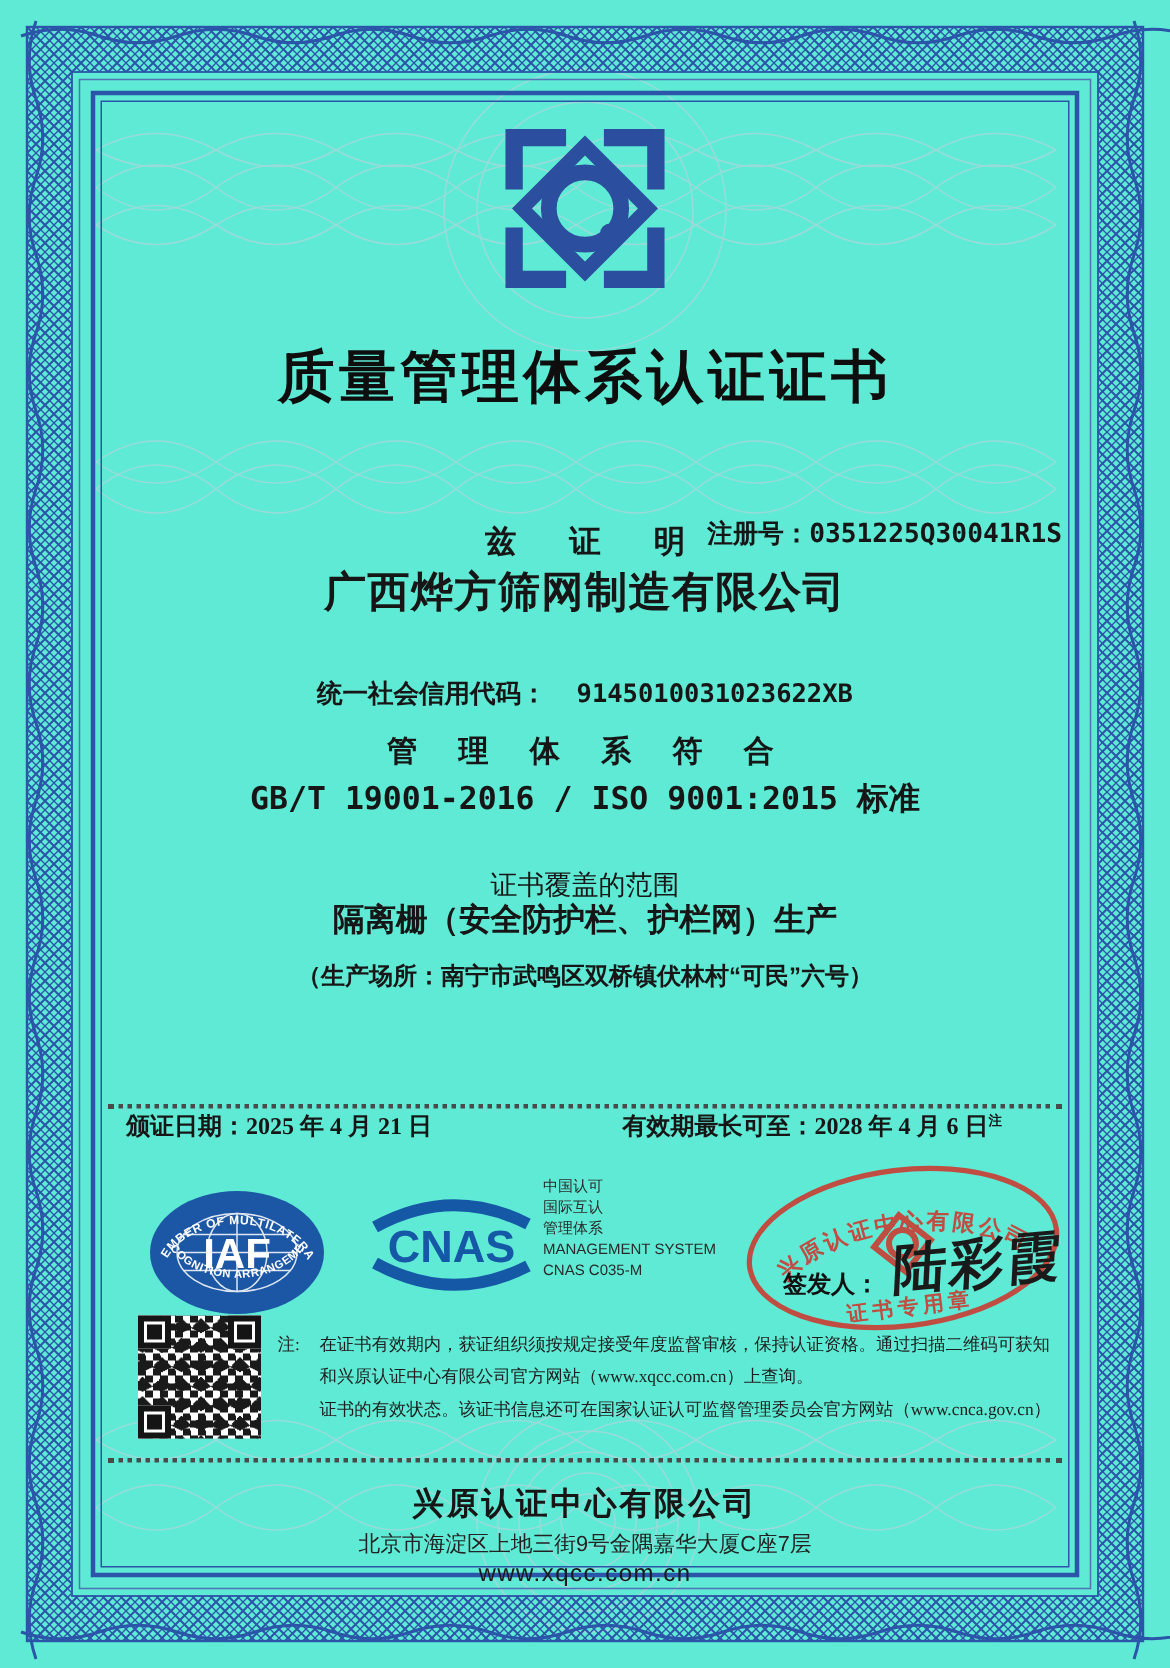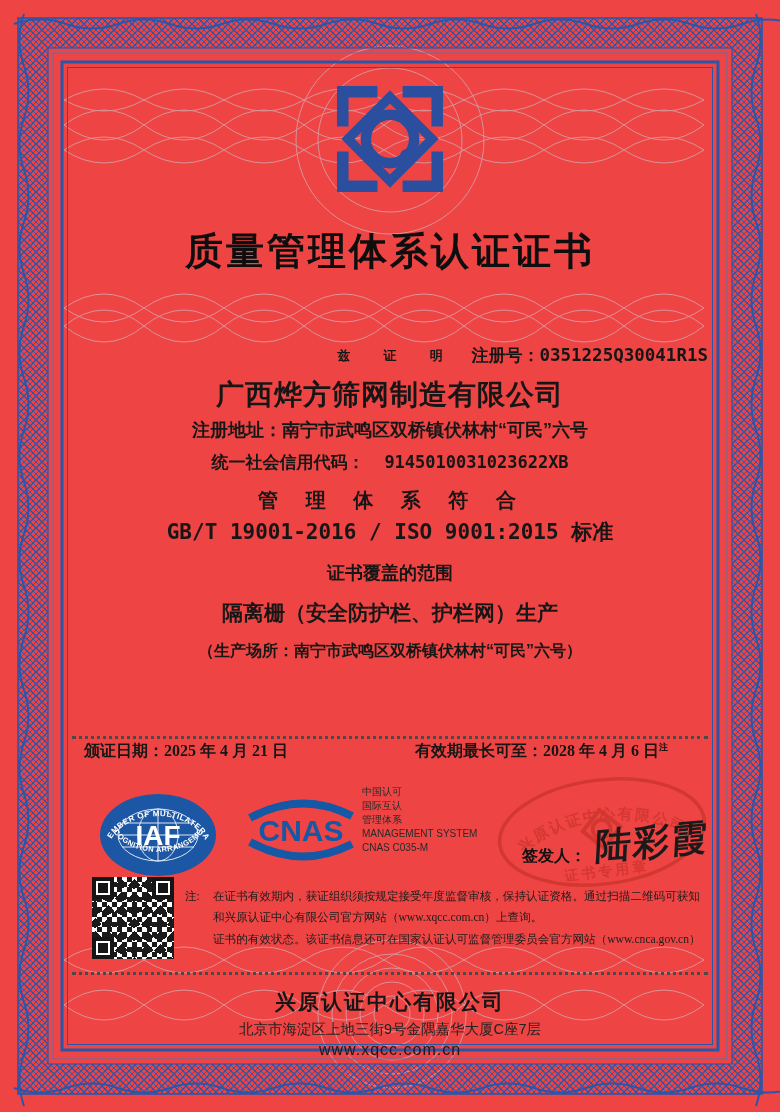--- a/index.html
+++ b/index.html
@@ -1,33 +1,33 @@
 <!DOCTYPE html>
 <html><head>
 <meta charset="utf-8">
 <style>
   html,body{margin:0;padding:0;background:#9a9a9a;}
   .page{
-    position:relative;width:780px;height:1112px;background:#ef4444;
+    position:relative;width:780px;height:1112px;background:#5eead4;
     margin:0 auto;overflow:hidden;
     font-family:"Liberation Sans","DejaVu Sans",sans-serif;color:#161616;
   }
   .abs{position:absolute;}
   .ctr{left:62px;width:656px;text-align:center;}
   .title{top:226px;font-size:38px;font-weight:bold;letter-spacing:3px;color:#0e0e0e;}
   .regline{top:296px;right:72px;font-size:17px;font-weight:bold;margin-top:48px;}
   .regnum{font-family:"DejaVu Sans Mono","DejaVu Sans",monospace;font-size:17.5px;}
-  .certify{top:347px;font-size:13px;font-weight:bold;word-spacing:30px;font-family:"Liberation Serif","DejaVu Serif",serif;}
+  .certify{top:347px;font-size:21px;font-weight:bold;word-spacing:30px;font-family:"Liberation Serif","DejaVu Serif",serif;}
   .company{top:376px;font-size:28px;font-weight:bold;letter-spacing:1px;}
   .addr{top:418px;font-size:18px;font-weight:600;}
   .credit{top:451px;font-size:17px;font-weight:600;}
   .credit b{font-family:"DejaVu Sans Mono","DejaVu Sans",monospace;font-weight:bold;margin-left:20px;}
   .conform{top:487px;font-size:20px;font-weight:bold;word-spacing:10px;letter-spacing:6px;}
   .standard{top:518px;font-size:21px;font-weight:bold;font-family:"DejaVu Sans Mono","DejaVu Sans",monospace;}
-  .scopehead{top:561px;font-size:18px;font-weight:700;}
+  .scopehead{top:578px;font-size:18px;font-weight:400;}
   .scope{top:599px;font-size:21px;font-weight:bold;}
   .prodsite{top:641px;font-size:16px;font-weight:600;}
   .dotrule{border-top:3px dotted #4a4a4a;height:0;}
   .daterow{top:741px;font-size:16px;font-weight:600;font-family:"Liberation Serif","DejaVu Serif",serif;}
   .daterow sup{font-size:9px;}
   .cnastext{top:785px;left:362px;font-size:10px;line-height:1.4;color:#2a2a2a;}
   .signer{top:846px;left:522px;font-size:16px;font-weight:600;color:#111;}
   .signature{top:818px;left:595px;font-size:36px;font-weight:bold;color:#1a1a1a;
     transform:rotate(-5deg) skewX(-8deg);letter-spacing:2px;}
   .qr{top:877px;left:92px;width:82px;height:82px;
@@ -108,21 +108,20 @@
       <circle cx="60" cy="60" r="23" stroke-width="10"></circle>
     </g>
     <circle cx="76" cy="76" r="6.5" fill="#2b4f9e"></circle>
   </svg>
 
   <div class="abs ctr title">质量管理体系认证证书</div>
   <div class="abs regline"><span>注册号：</span><span class="regnum">0351225Q30041R1S</span></div>
 
   <div class="abs ctr certify">兹 证 明</div>
   <div class="abs ctr company">广西烨方筛网制造有限公司</div>
-  <div class="abs ctr addr">注册地址：南宁市武鸣区双桥镇伏林村“可民”六号</div>
   <div class="abs ctr credit"><span>统一社会信用代码：</span><b>9145010031023622XB</b></div>
   <div class="abs ctr conform">管 理 体 系 符 合</div>
   <div class="abs ctr standard">GB/T 19001-2016 / ISO 9001:2015 标准</div>
   <div class="abs ctr scopehead">证书覆盖的范围</div>
   <div class="abs ctr scope">隔离栅（安全防护栏、护栏网）生产</div>
   <div class="abs ctr prodsite">（生产场所：南宁市武鸣区双桥镇伏林村“可民”六号）</div>
 
   <div class="abs dotrule" style="left:72px;top:736px;width:636px"></div>
   <div class="abs daterow" style="left:84px;top:741px">颁证日期：2025 年 4 月 21 日</div>
   <div class="abs daterow" style="left:415px;top:741px"><span>有效期最长可至：2028 年 4 月 6 日</span><sup>注</sup></div>

